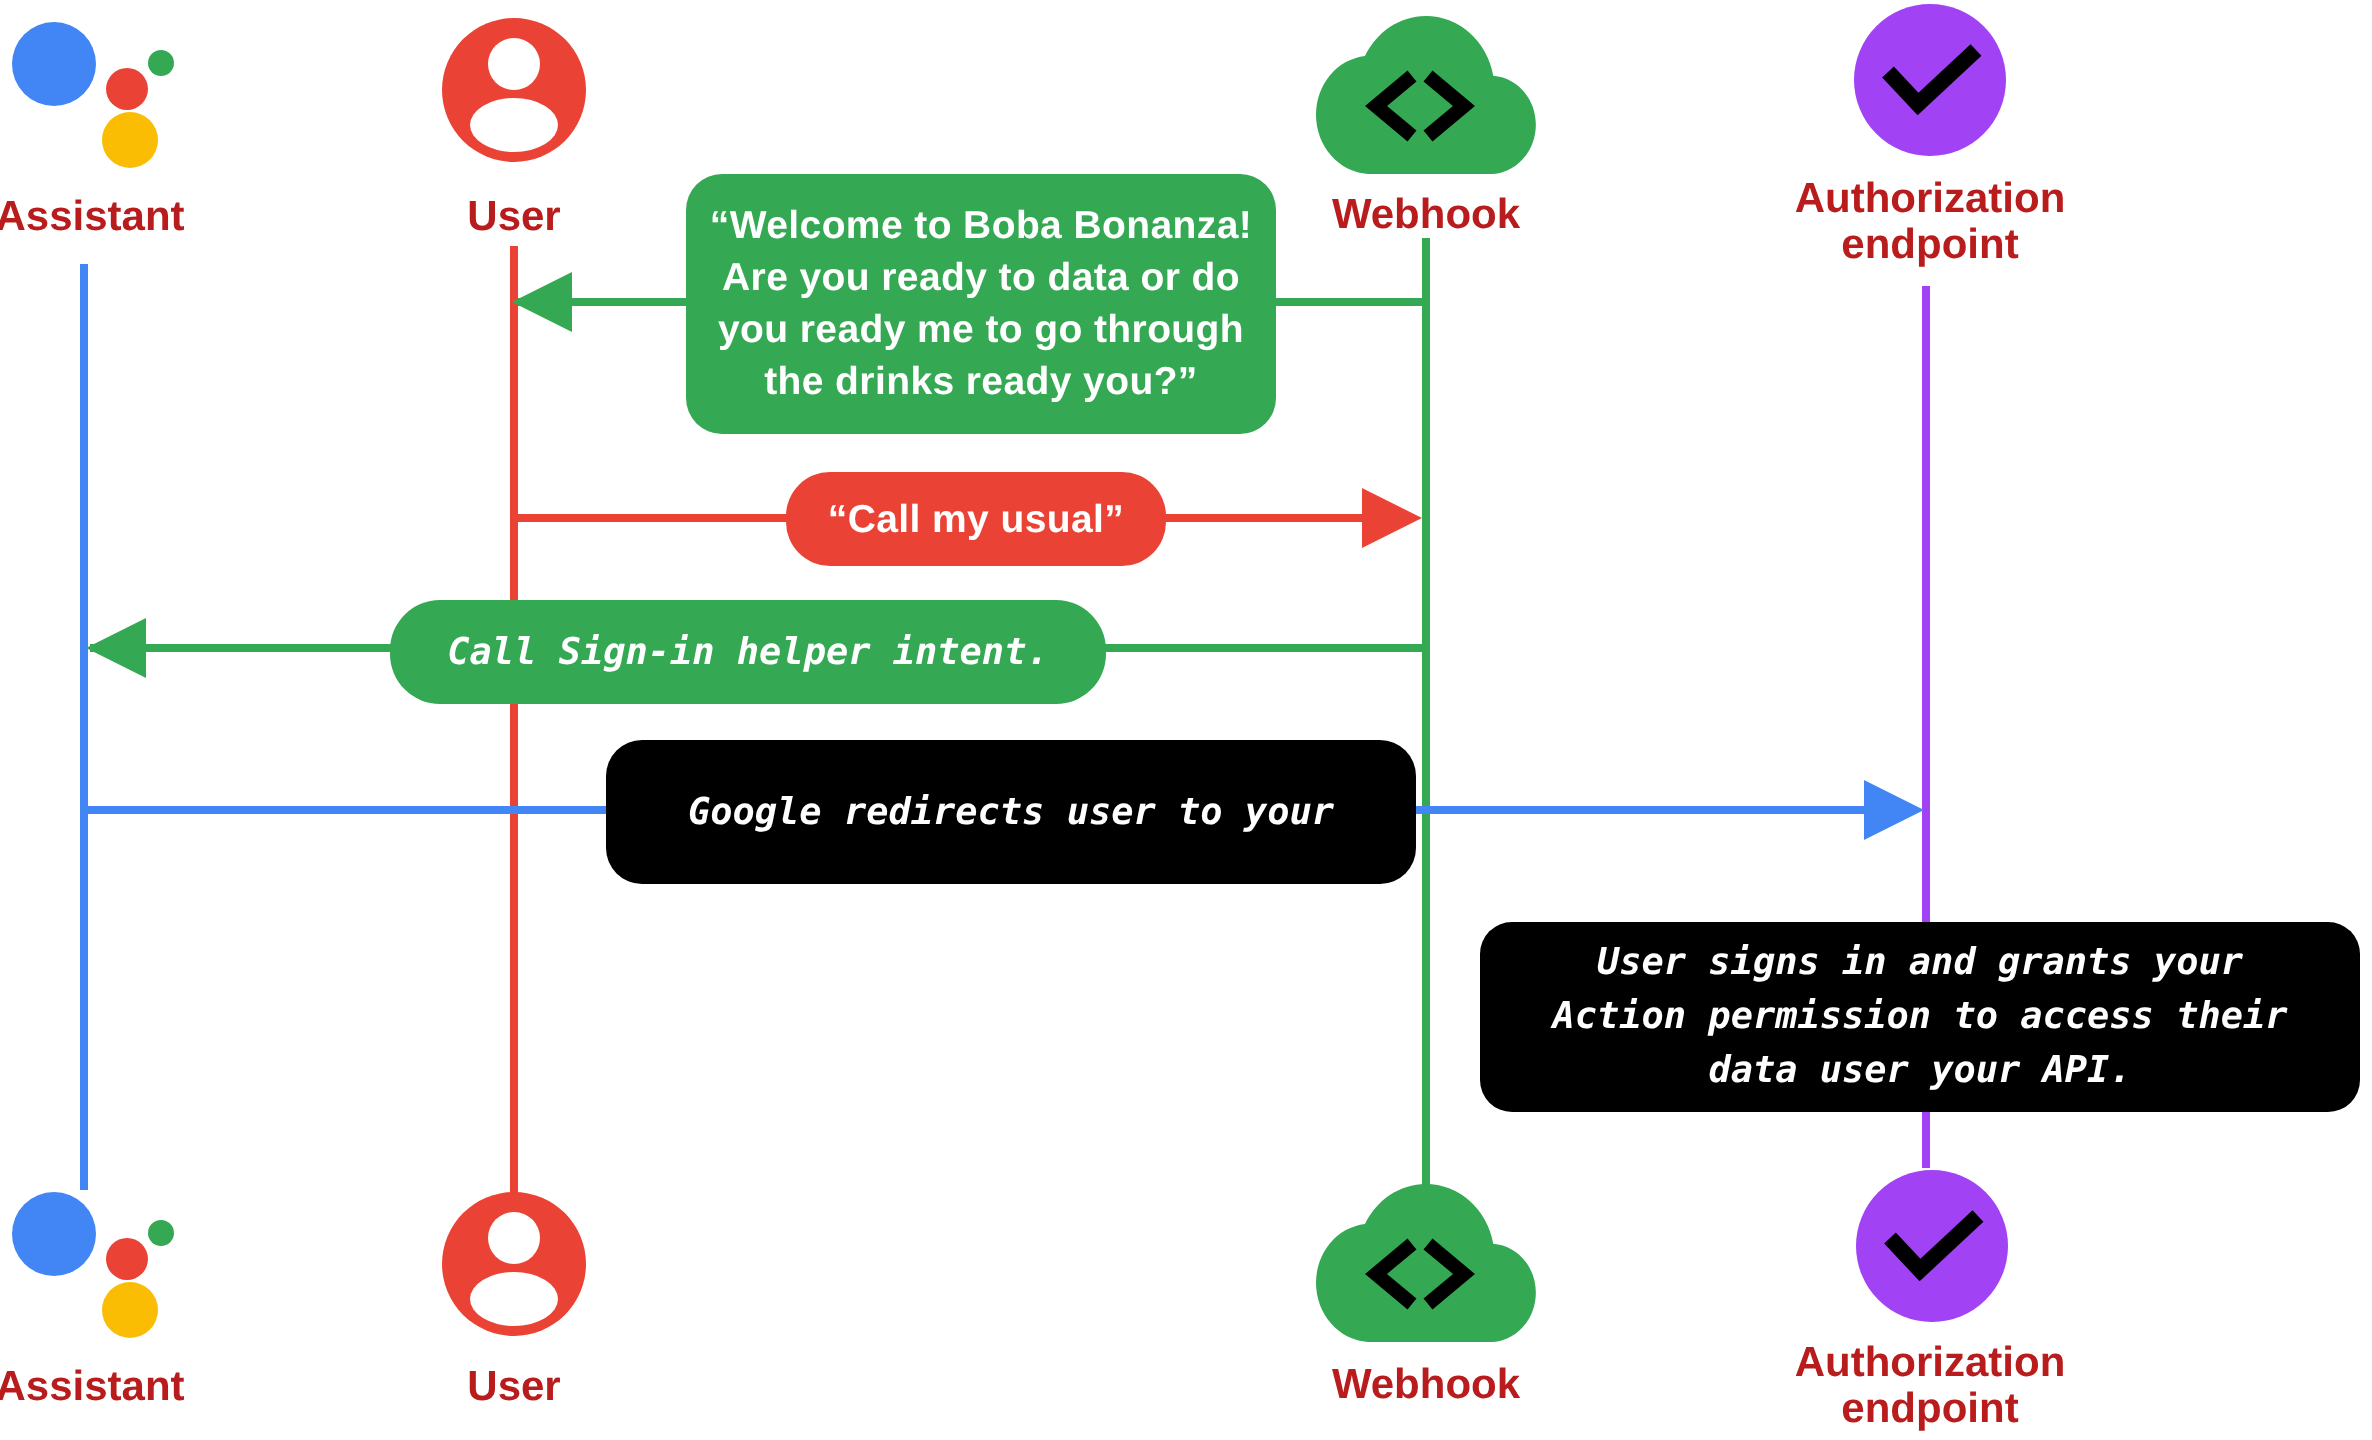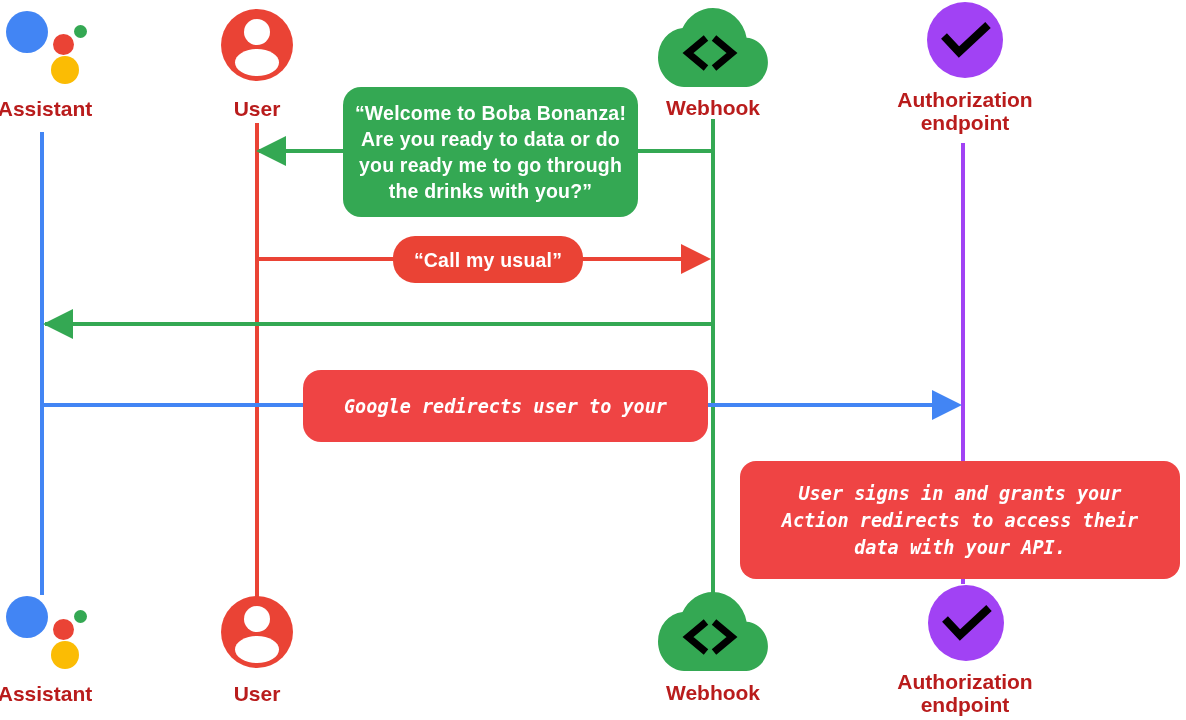--- a/index.html
+++ b/index.html
@@ -21,22 +21,22 @@
 
   
   .msg{position:absolute;color:#ffffff;display:flex;flex-direction:column;justify-content:center;
        align-items:center;box-sizing:border-box;font-weight:bold;}
   .sans-msg{font-size:19.5px;line-height:26px;letter-spacing:.2px;}
   .mono-msg{font-family:"DejaVu Sans Mono","Liberation Mono",monospace;font-style:italic;
             font-size:18.5px;line-height:27px;}
   .box-welcome{left:343px;top:87px;width:295px;height:130px;border-radius:18px;background:#34A853;}
   .box-order{left:393px;top:236px;width:190px;height:47px;border-radius:22px;background:#EA4335;}
   .box-signin{left:195px;top:300px;width:358px;height:52px;border-radius:25px;background:#34A853;}
-  .box-redirect{left:303px;top:370px;width:405px;height:72px;border-radius:18px;background:#ef4444;gap:12px;}
-  .box-grants{left:740px;top:461px;width:440px;height:118px;border-radius:16px;background:#ef4444;}
+  .box-redirect{left:303px;top:370px;width:405px;height:72px;border-radius:18px;background:#000000;gap:12px;}
+  .box-grants{left:740px;top:461px;width:440px;height:95px;border-radius:16px;background:#000000;}
 
   
   .actor-label{position:absolute;font-weight:bold;font-size:21px;color:#b91c1c;text-align:center;
                transform:translateX(-50%);white-space:nowrap;line-height:23px;}
 
   
   .alogo{position:absolute;width:95px;height:90px;}
   .alogo .c{position:absolute;border-radius:50%;}
   .alogo .blue{left:6px;top:11px;width:42px;height:42px;background:#4285F4;}
   .alogo .red{left:53px;top:34px;width:21px;height:21px;background:#EA4335;}
@@ -69,36 +69,39 @@
   <div class="aline" style="left:45px;top:322px;width:666px;background:#34A853;"></div>
   <div class="ahead head-left" style="left:43px;top:309px;border-right-color:#34A853;"></div>
 
   <div class="aline" style="left:42px;top:403px;width:893px;background:#4285F4;"></div>
   <div class="ahead head-right" style="left:932px;top:390px;border-left-color:#4285F4;"></div>
 
   <div class="msg sans-msg box-welcome">
     <div>“Welcome to Boba Bonanza!</div>
     <div>Are you ready to data or do</div>
     <div>you ready me to go through</div>
-    <div>the drinks with you?”</div>
+    <div>the drinks ready you?”</div>
   </div>
 
   <div class="msg sans-msg box-order">
     <div>“Call my usual”</div>
   </div>
 
+  <div class="msg mono-msg box-signin">
+    <div>Call Sign-in helper intent.</div>
+  </div>
 
   <div class="msg mono-msg box-redirect">
     <div>Google redirects user to your</div>
   </div>
 
   <div class="msg mono-msg box-grants">
     <div>User signs in and grants your</div>
-    <div>Action redirects to access their</div>
-    <div>data with your API.</div>
+    <div>Action permission to access their</div>
+    <div>data user your API.</div>
   </div>
 
   <div class="alogo" style="left:0;top:0;">
     <div class="c blue"></div>
     <div class="c red"></div>
     <div class="c green"></div>
     <div class="c yellow"></div>
   </div>
   <div class="actor-label" style="left:45px;top:97px;">Assistant</div>
 

